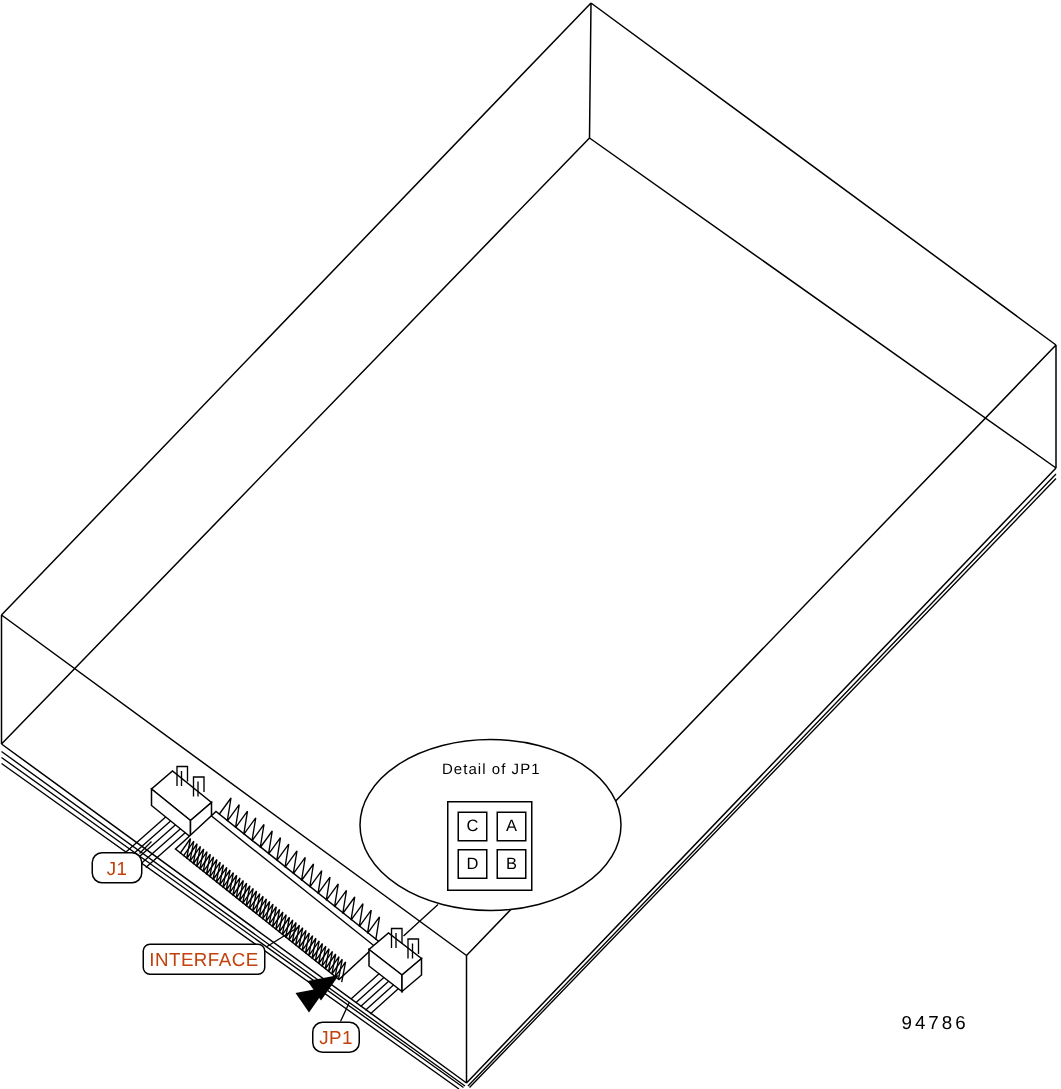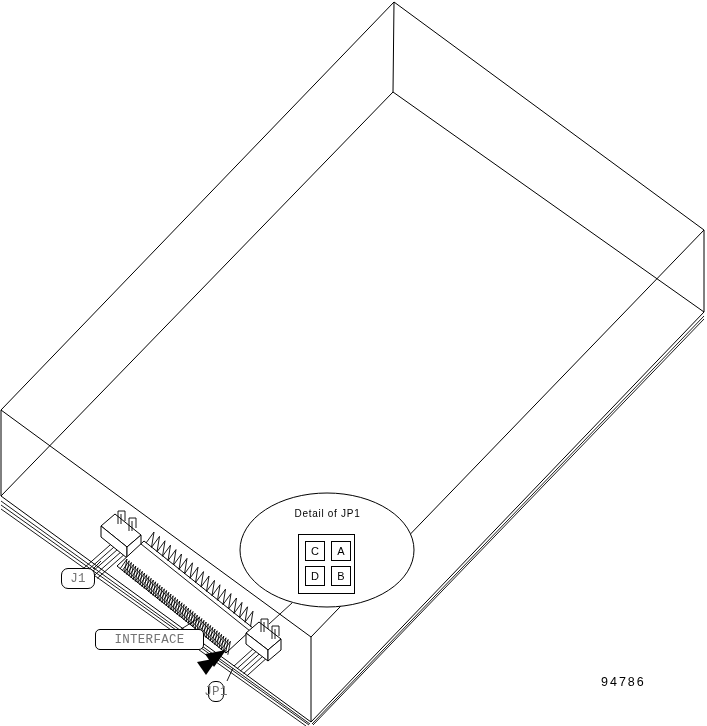--- a/index.html
+++ b/index.html
@@ -19,22 +19,21 @@
   .solid{fill:#000;stroke:none;}
   .callout-label{
     position:absolute;
     box-sizing:border-box;
     border:1.2px solid #000;
     border-radius:7px;
     background:#fff;
     display:flex;align-items:center;justify-content:center;
     font-size:12.5px;
     letter-spacing:0.3px;
-    color:#737373;
-    font-family:Liberation Mono, monospace;
+    color:#c2410c;
   }
   .detail-title{
     position:absolute;
     left:257px;top:508px;width:141px;height:15px;
     text-align:center;
     font-size:10px;
     letter-spacing:0.7px;
     white-space:nowrap;
   }
   .jumper-outer{
@@ -131,23 +130,23 @@
     <g>
       <path class="ln-thin" d="M93,569 L101,561
                                M178,631 L199,618
                                M227,681 L233,668
                                M292,603 L269,624"></path>
     </g>
   </svg>
 
   <div class="callout-label" style="left:61px;top:568px;width:34px;height:21px;">J1</div>
 
-  <div class="callout-label" style="left:95px;top:629px;width:109px;height:21px;border-radius:5px;">INTERFACE</div>
+  <div class="callout-label" style="left:95px;top:629px;width:82px;height:21px;border-radius:5px;">INTERFACE</div>
 
-  <div class="callout-label" style="left:208px;top:681px;width:16px;height:21px;">JP1</div>
+  <div class="callout-label" style="left:208px;top:681px;width:32px;height:21px;">JP1</div>
 
   <div class="detail-title">Detail of JP1</div>
 
   <div class="jumper-outer">
     <div class="jumper-cell cell-c">C</div>
     <div class="jumper-cell cell-a">A</div>
     <div class="jumper-cell cell-d">D</div>
     <div class="jumper-cell cell-b">B</div>
   </div>
 

